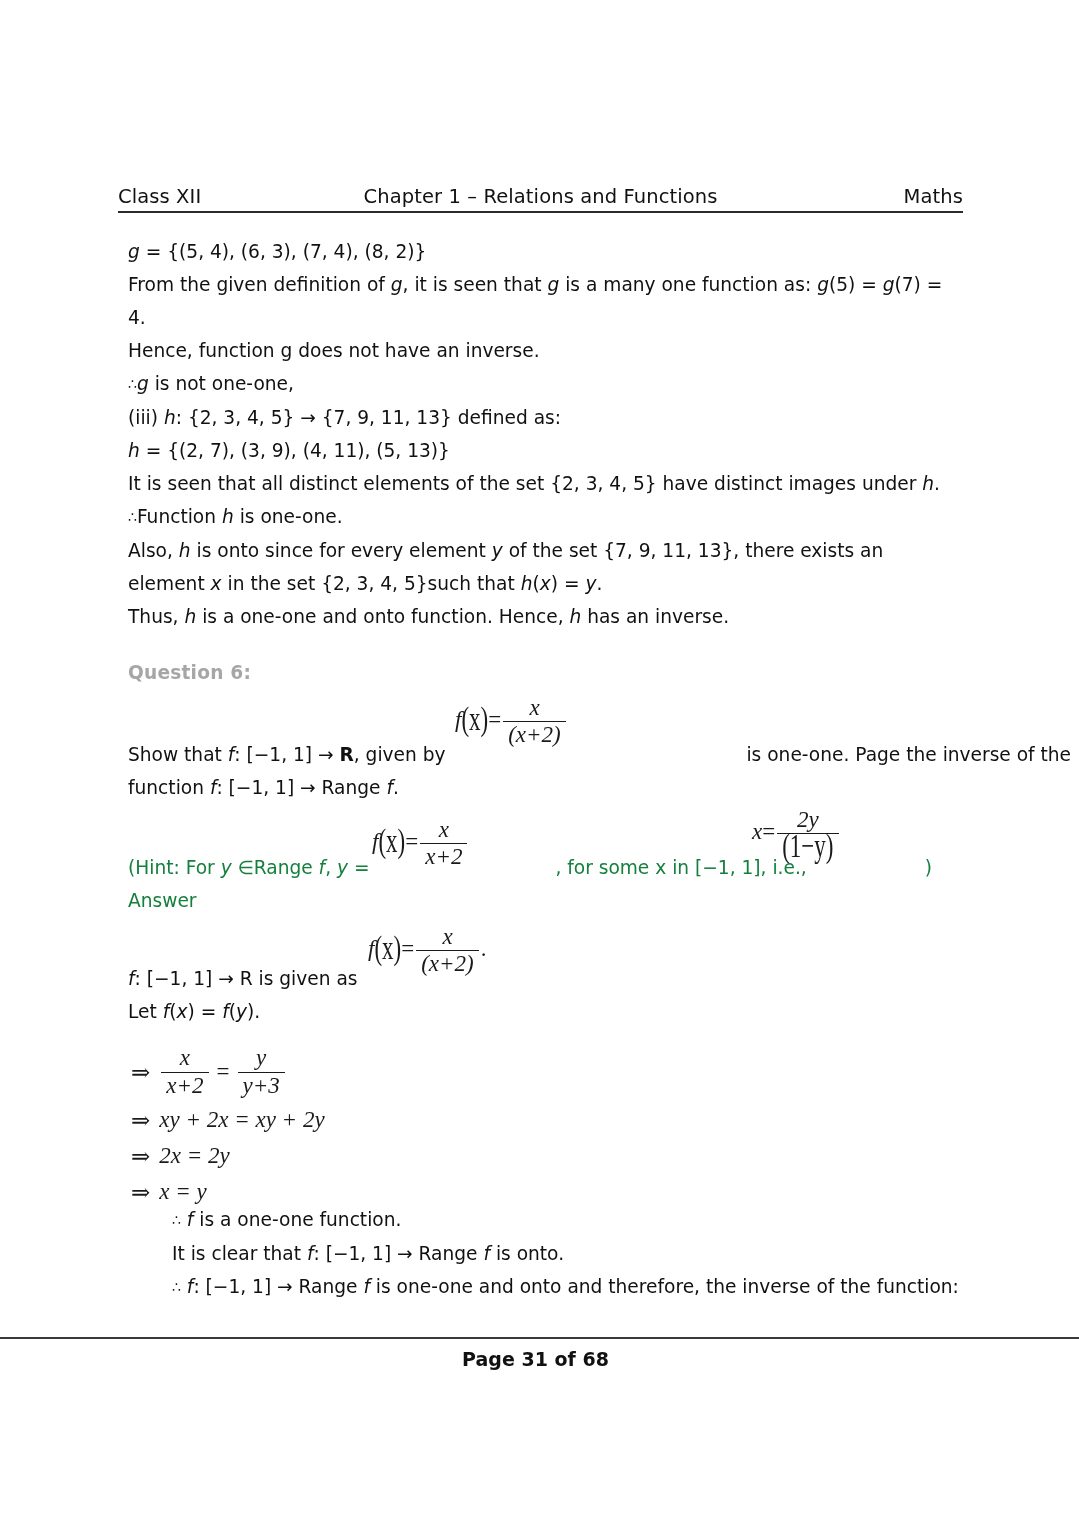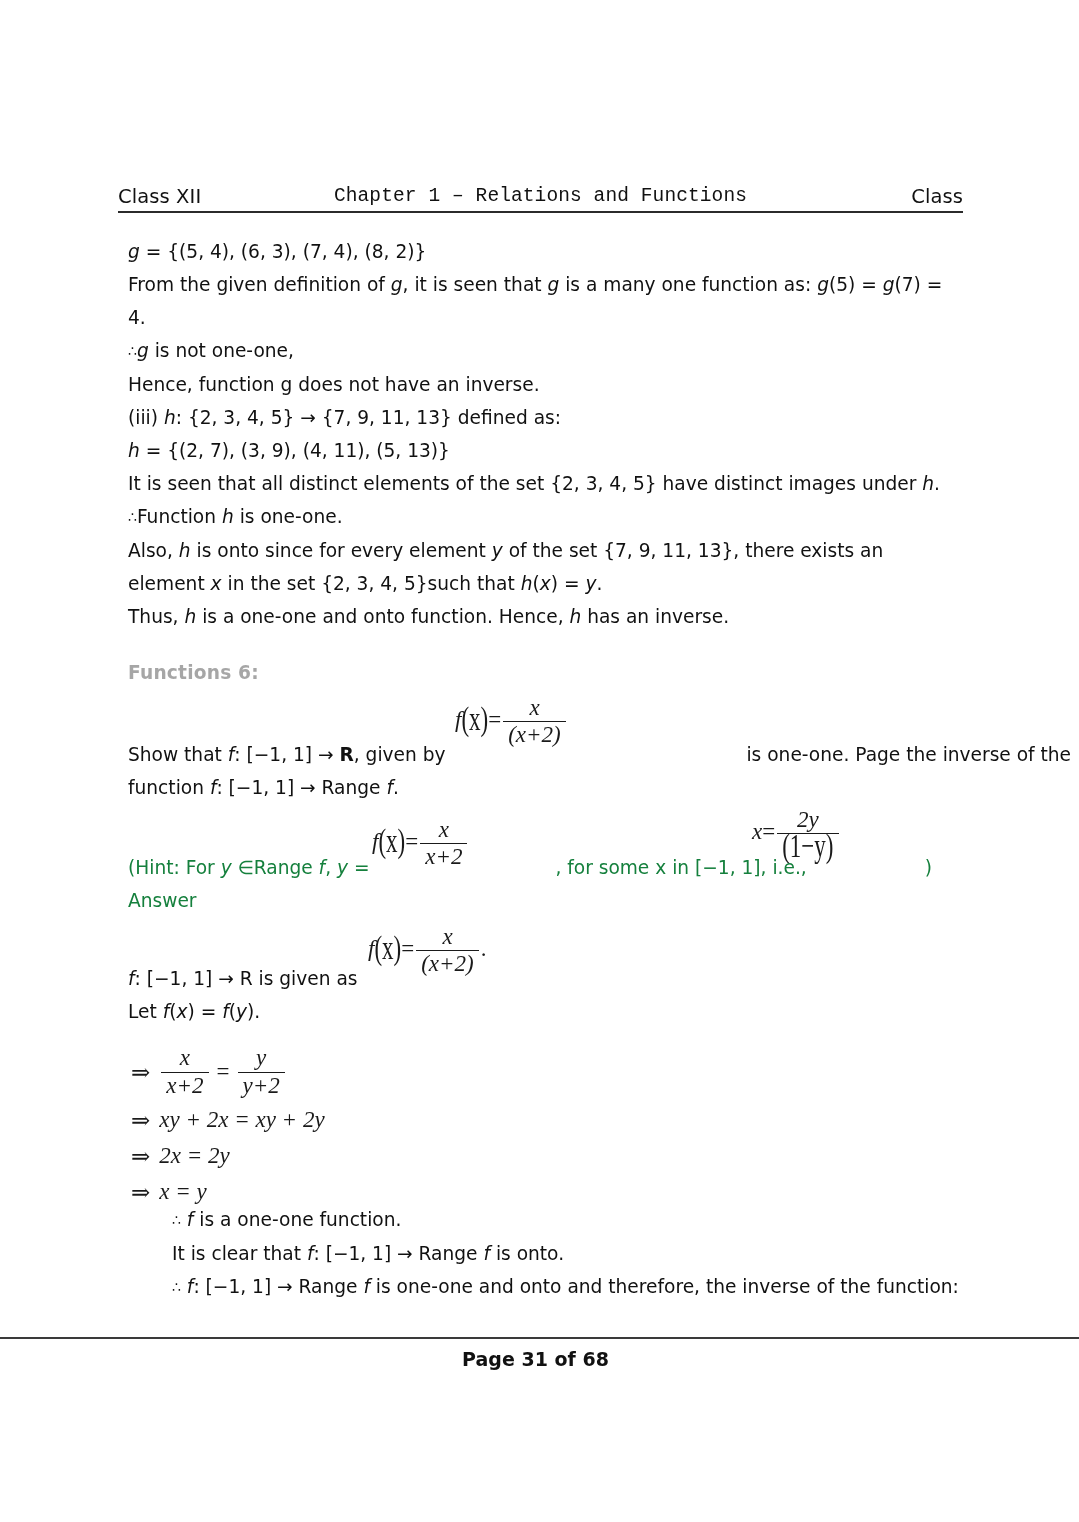--- a/index.html
+++ b/index.html
@@ -35,21 +35,20 @@
     justify-content: space-between;
     font-size: 19.5px;
     letter-spacing: 0.1px;
     color: #111;
   }
   .header .h-center {
     position: absolute;
     left: 50%;
     transform: translateX(-50%);
     white-space: nowrap;
-    font-family: Liberation Mono, monospace;
   }
   .header-rule {
     position: absolute;
     left: 118px;
     top: 211px;
     width: 845px;
     height: 2px;
     background: #2b2b2b;
   }
 
@@ -205,36 +204,36 @@
   }
 </style>
 </head>
 <body>
 
 <div class="page">
 
   <div class="header">
     <span>Class XII</span>
     <span class="h-center">Chapter 1 – Relations and Functions</span>
-    <span>Class</span>
+    <span>Maths</span>
   </div>
   <div class="header-rule"></div>
 
   <div class="body-block">
     <div class="line">
       <span class="ital">g</span> = {(5, 4), (6, 3), (7, 4), (8, 2)}
     </div>
     <div class="line">
       From the given definition of <span class="ital">g</span>, it is seen that <span class="ital">g</span> is a many one function as: <span class="ital">g</span>(5) = <span class="ital">g</span>(7) =
     </div>
     <div class="line">4.</div>
+    <div class="line">Hence, function g does not have an inverse.</div>
     <div class="line">
       <span class="thr">∴</span><span class="ital">g</span> is not one-one,
     </div>
-    <div class="line">Hence, function g does not have an inverse.</div>
     <div class="line">
       (iii) <span class="ital">h</span>: {2, 3, 4, 5} → {7, 9, 11, 13} defined as:
     </div>
     <div class="line">
       <span class="ital">h</span> = {(2, 7), (3, 9), (4, 11), (5, 13)}
     </div>
     <div class="line">
       It is seen that all distinct elements of the set {2, 3, 4, 5} have distinct images under <span class="ital">h</span>.
     </div>
     <div class="line">
@@ -244,21 +243,21 @@
       Also, <span class="ital">h</span> is onto since for every element <span class="ital">y</span> of the set {7, 9, 11, 13}, there exists an
     </div>
     <div class="line">
       element <span class="ital">x</span> in the set {2, 3, 4, 5}such that <span class="ital">h</span>(<span class="ital">x</span>) = <span class="ital">y</span>.
     </div>
     <div class="line">
       Thus, <span class="ital">h</span> is a one-one and onto function. Hence, <span class="ital">h</span> has an inverse.
     </div>
   </div>
 
-  <div class="qheading">Functions 6:</div>
+  <div class="qheading">Question 6:</div>
 
   <div class="fx-inline math fml-q6">
     <span>f</span><span class="big-paren">(x)</span><span class="eq" style="font-style:normal;">=</span><span class="frac">
       <span class="num">x</span>
       <span class="den">(x+2)</span>
     </span>
   </div>
 
   <div class="q6-block">
     <div class="q6-line">
@@ -312,21 +311,21 @@
   <div class="deriv">
     <div class="deriv-row tall">
       <span class="arrow">⇒</span>
       <span class="math frac">
         <span class="num">x</span>
         <span class="den">x+2</span>
       </span>
       <span class="eq">=</span>
       <span class="math frac">
         <span class="num">y</span>
-        <span class="den">y+2</span>
+        <span class="den">y+3</span>
       </span>
     </div>
     <div class="deriv-row">
       <span class="arrow">⇒</span>
       <span class="math" style="font-style:italic;text-align:center;">xy + 2x = xy + 2y</span>
     </div>
     <div class="deriv-row">
       <span class="arrow">⇒</span>
       <span class="math" style="font-style:italic;">2x = 2y</span>
     </div>

